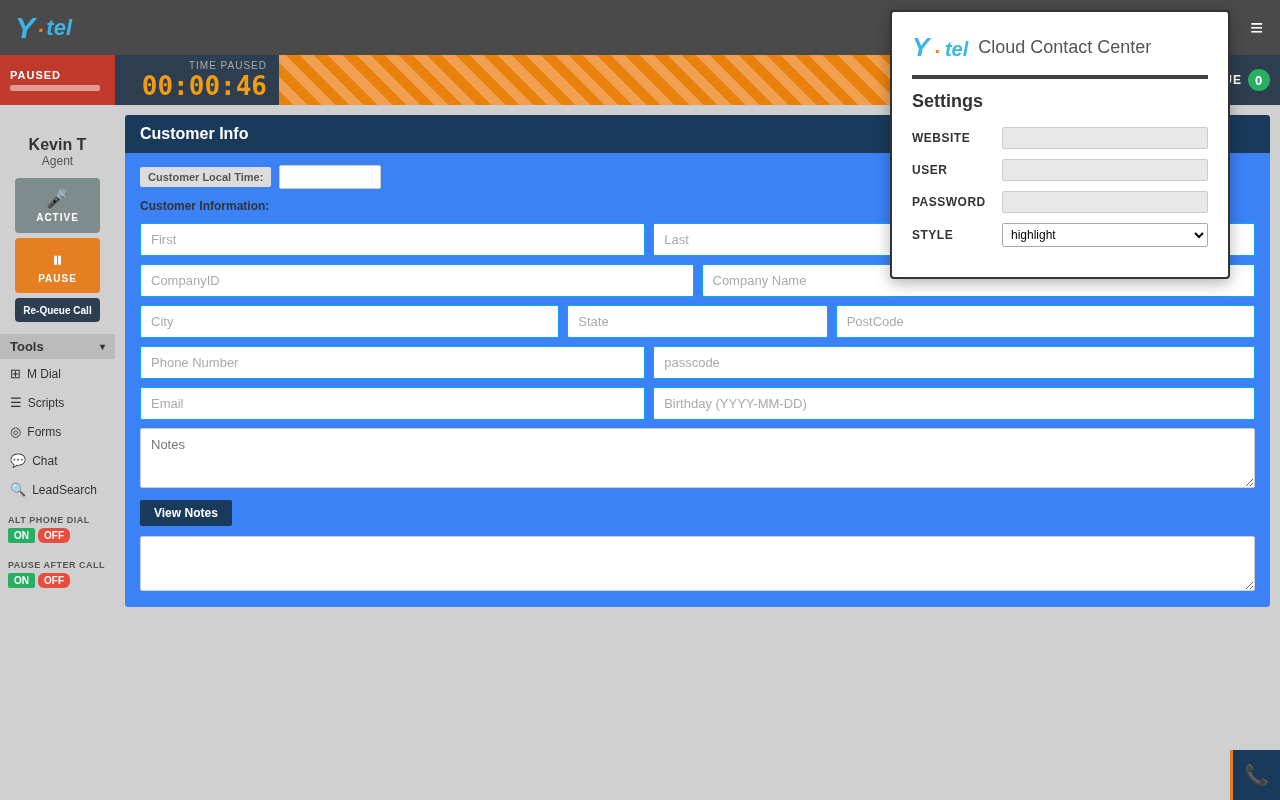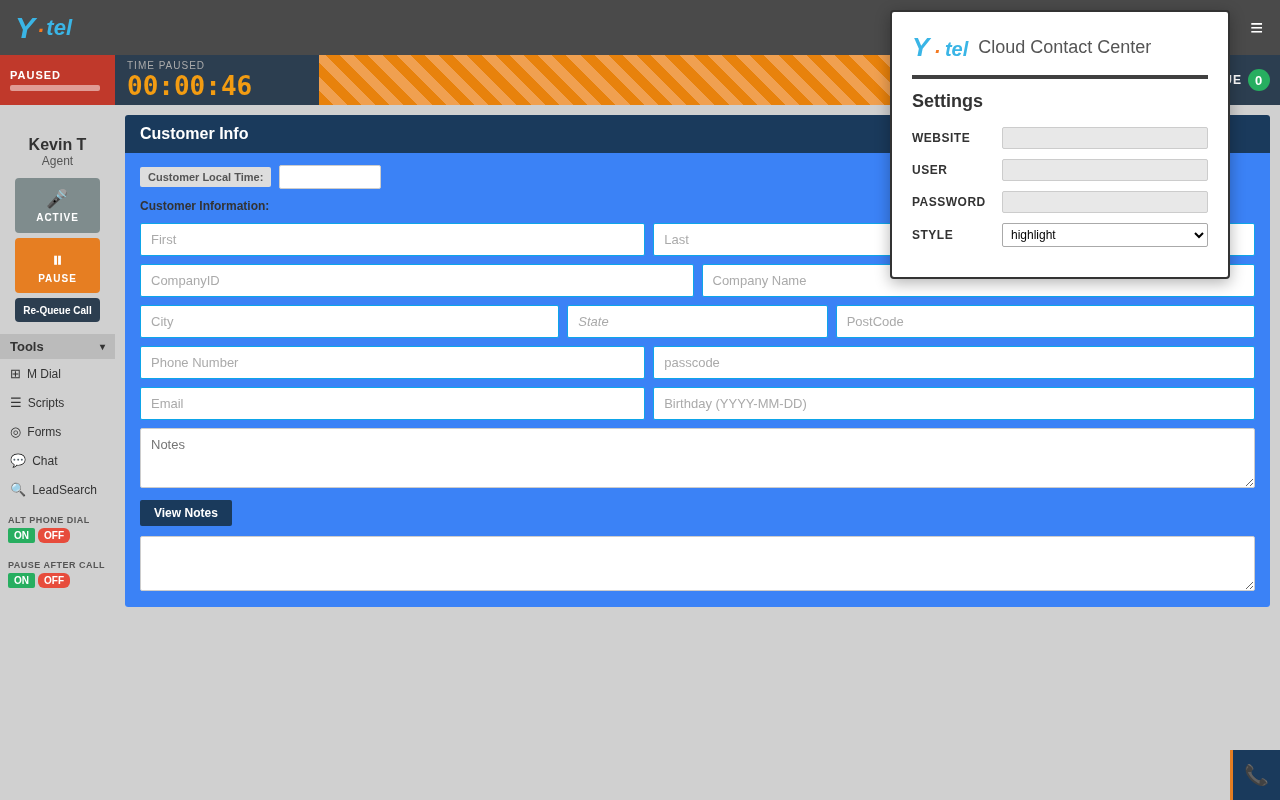--- a/index.html
+++ b/index.html
@@ -45,25 +45,26 @@
     .paused-bar {
       width: 90px;
       height: 6px;
       background: rgba(255,255,255,0.5);
       margin-top: 4px;
       border-radius: 2px;
     }
     .timer-section {
       background: #2c3e50;
       height: 100%;
-      width: 204px;
+      width: 164px;
       display: flex;
       flex-direction: column;
       justify-content: center;
       padding: 5px 12px;
+      text-align: right;
     }
     .time-paused-label {
       color: #aaa;
       font-size: 10px;
       letter-spacing: 1px;
       text-transform: uppercase;
     }
     .timer-value {
       color: #f39c12;
       font-size: 26px;
@@ -319,21 +320,21 @@
       border-radius: 2px;
       flex: 1;
       outline: none;
     }
     .form-input::placeholder { color: #aaa; }
     .input-first { flex: 1; }
     .input-last { flex: 1.2; }
     .input-company-id { flex: 1; }
     .input-company-name { flex: 1; }
     .input-city { flex: 1; }
-    .input-state { flex: 0.6; font-style: italic; }
+    .input-state { flex: 0.6; }
     .input-postcode { flex: 1; }
     .input-phone { flex: 1; }
     .input-passcode { flex: 1.2; }
     .input-email { flex: 1; }
     .input-birthday { flex: 1.2; }
     .notes-textarea {
       width: 100%;
       height: 60px;
       background: white;
       border: 1px solid #ccc;

